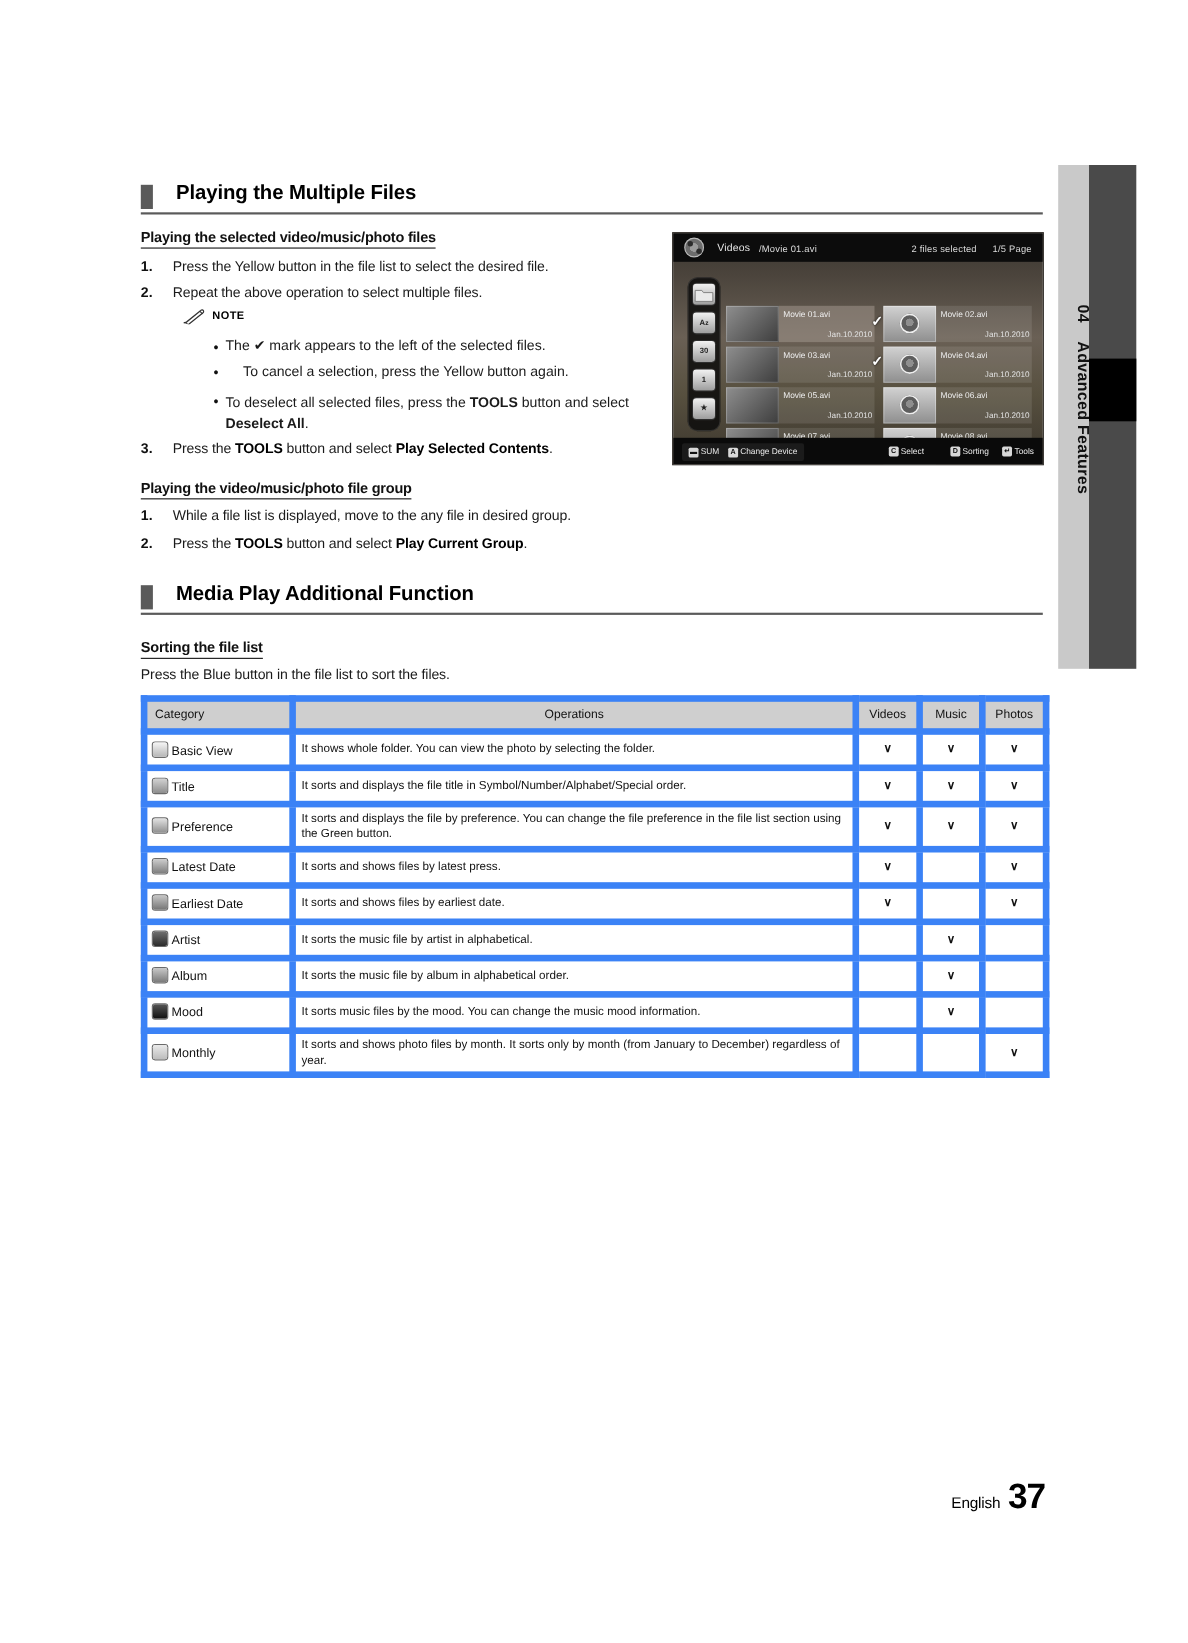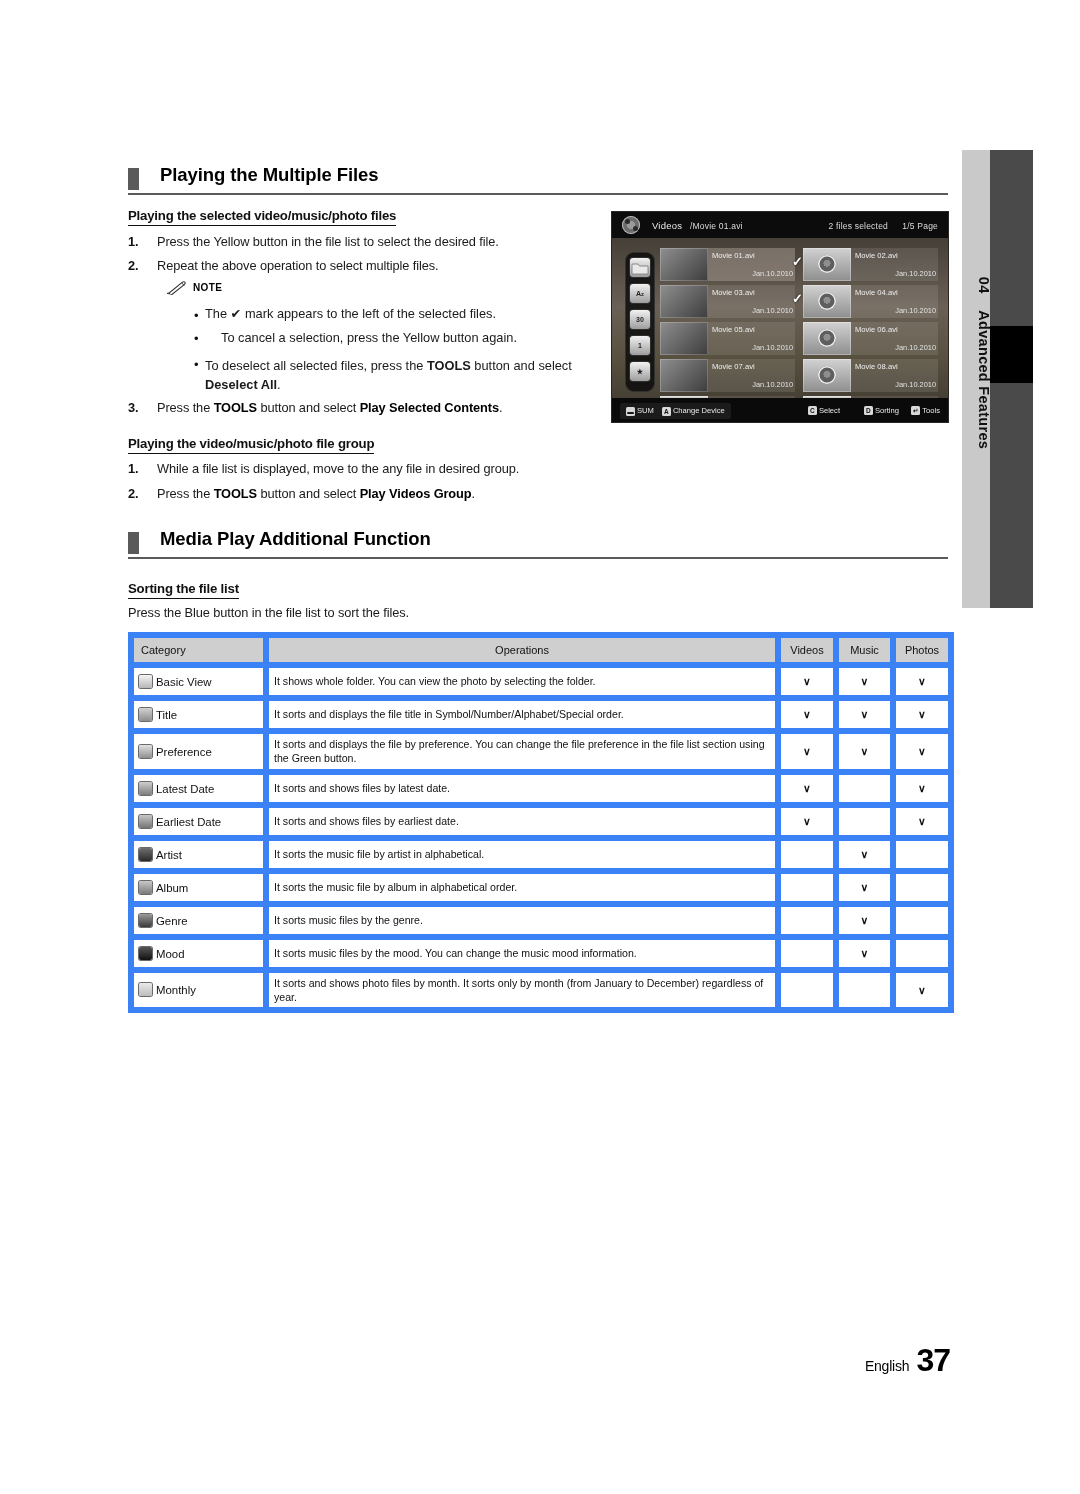--- a/index.html
+++ b/index.html
@@ -49,21 +49,21 @@
   #tv-path{left:78px;top:9px;}
   #tv-sel{right:60px;top:9px;}
   #tv-page{right:10px;top:9px;}
 
   #tv-side{position:absolute;left:13px;top:40px;width:30px;height:140px;background:rgba(10,10,10,.82);
      border-radius:9px;box-shadow:inset 0 0 0 1px rgba(255,255,255,.12);}
   .tv-sicon{position:absolute;left:5px;width:20px;height:19px;border-radius:3px;
      background:linear-gradient(180deg,#f2f2f2,#9d9d9d);box-shadow:0 0 0 1px #2e2e2e;
      font-size:7px;color:#222;text-align:center;line-height:19px;font-weight:bold;overflow:hidden;}
   #tv-grid{position:absolute;left:48px;top:36px;width:278px;height:148px;}
-  .tv-cell{position:absolute;width:135px;height:33px;}
+  .tv-cell{position:absolute;width:135px;height:33px;margin-top:30px;}
   .tv-thumb{position:absolute;left:0;top:0;width:48px;height:33px;
      background:linear-gradient(135deg,#8f8f8f,#3d3d3d);box-shadow:inset 0 0 0 1px rgba(255,255,255,.22);}
   .tv-reelicon{position:absolute;left:0;top:0;width:48px;height:33px;
      background:linear-gradient(180deg,#d2d2d2,#8e8e8e);box-shadow:inset 0 0 0 1px rgba(255,255,255,.3);}
   .tv-reelicon i{position:absolute;left:15px;top:7px;width:18px;height:18px;border-radius:50%;
      background:radial-gradient(circle at 50% 45%,#8e8e8e 0 26%,#5e5e5e 27% 100%);box-shadow:inset 0 0 0 1.5px #eee;}
   .tv-name{position:absolute;left:52px;top:3px;font-size:7.6px;color:#efefef;white-space:nowrap;}
   .tv-date{position:absolute;right:2px;bottom:3px;font-size:7.4px;color:#e2e2e2;white-space:nowrap;}
   .tv-cellbg{position:absolute;left:48px;top:0;width:87px;height:33px;background:rgba(255,255,255,.10);}
   .tv-cellbg.sel{background:rgba(160,150,140,.55);}
@@ -140,21 +140,21 @@
 
 <div class="num" style="left:128px;top:400px">3.</div>
 <div class="txt" style="left:157px;top:400px;width:450px">Press the <b>TOOLS</b> button and select <b>Play Selected Contents</b>.</div>
 
 <div class="h2" style="left:128px;top:436px">Playing the video/music/photo file group</div>
 
 <div class="num" style="left:128px;top:461px">1.</div>
 <div class="txt" style="left:157px;top:461px;width:460px">While a file list is displayed, move to the any file in desired group.</div>
 
 <div class="num" style="left:128px;top:486px">2.</div>
-<div class="txt" style="left:157px;top:486px;width:460px">Press the <b>TOOLS</b> button and select <b>Play Videos Group</b>.</div>
+<div class="txt" style="left:157px;top:486px;width:460px">Press the <b>TOOLS</b> button and select <b>Play Current Group</b>.</div>
 
 <div class="h1-wrap" style="top:530px">
   <div class="h1-bar"></div>
   <div class="h1-text">Media Play Additional Function</div>
   <div class="h1-rule"></div>
 </div>
 
 <div class="h2" style="left:128px;top:581px">Sorting the file list</div>
 <div class="plain" style="left:128px;top:605px;width:500px">Press the Blue button in the file list to sort the files.</div>
 
@@ -314,21 +314,21 @@
     </tr>
     <tr>
       <td class="cat"><span class="ticon" style="background:linear-gradient(180deg,#e2e2e2,#8f8f8f)"></span><span class="cat-label">Preference</span></td>
       <td class="ops">It sorts and displays the file by preference. You can change the file preference in the file list section using the Green button.</td>
       <td class="mark">∨</td>
       <td class="mark">∨</td>
       <td class="mark">∨</td>
     </tr>
     <tr>
       <td class="cat"><span class="ticon" style="background:linear-gradient(180deg,#cdcdcd,#7d7d7d)"></span><span class="cat-label">Latest Date</span></td>
-      <td class="ops">It sorts and shows files by latest date.</td>
+      <td class="ops">It sorts and shows files by latest press.</td>
       <td class="mark">∨</td>
       <td class="mark"></td>
       <td class="mark">∨</td>
     </tr>
     <tr>
       <td class="cat"><span class="ticon" style="background:linear-gradient(180deg,#c6c6c6,#757575)"></span><span class="cat-label">Earliest Date</span></td>
       <td class="ops">It sorts and shows files by earliest date.</td>
       <td class="mark">∨</td>
       <td class="mark"></td>
       <td class="mark">∨</td>
@@ -341,27 +341,20 @@
       <td class="mark"></td>
     </tr>
     <tr>
       <td class="cat"><span class="ticon" style="background:linear-gradient(180deg,#c8c8c8,#7a7a7a)"></span><span class="cat-label">Album</span></td>
       <td class="ops">It sorts the music file by album in alphabetical order.</td>
       <td class="mark"></td>
       <td class="mark">∨</td>
       <td class="mark"></td>
     </tr>
     <tr>
-      <td class="cat"><span class="ticon" style="background:linear-gradient(180deg,#9a9a9a,#3a3a3a)"></span><span class="cat-label">Genre</span></td>
-      <td class="ops">It sorts music files by the genre.</td>
-      <td class="mark"></td>
-      <td class="mark">∨</td>
-      <td class="mark"></td>
-    </tr>
-    <tr>
       <td class="cat"><span class="ticon" style="background:linear-gradient(180deg,#555,#111)"></span><span class="cat-label">Mood</span></td>
       <td class="ops">It sorts music files by the mood. You can change the music mood information.</td>
       <td class="mark"></td>
       <td class="mark">∨</td>
       <td class="mark"></td>
     </tr>
     <tr>
       <td class="cat"><span class="ticon" style="background:linear-gradient(180deg,#eaeaea,#bcbcbc)"></span><span class="cat-label">Monthly</span></td>
       <td class="ops">It sorts and shows photo files by month. It sorts only by month (from January to December) regardless of year.</td>
       <td class="mark"></td>

